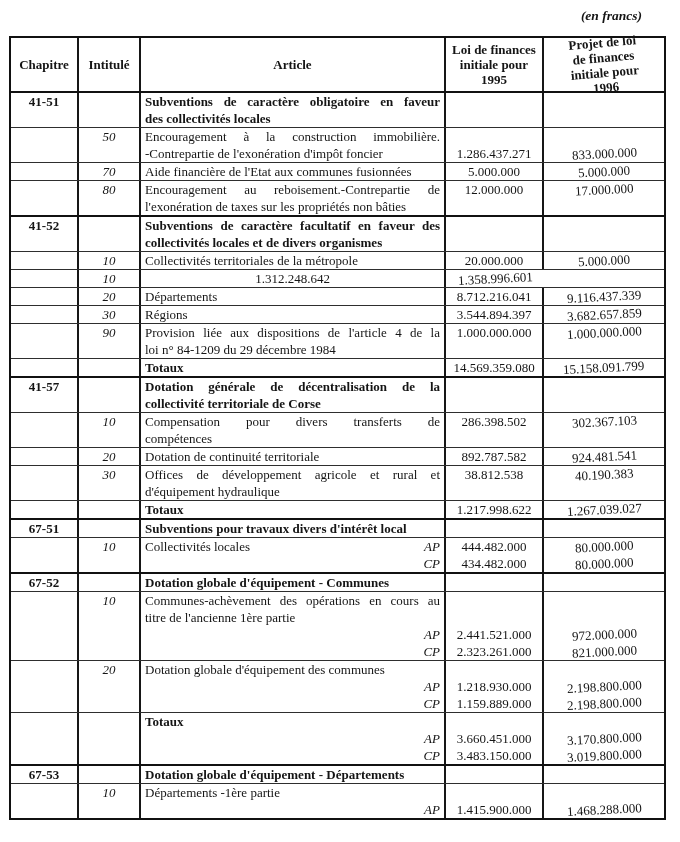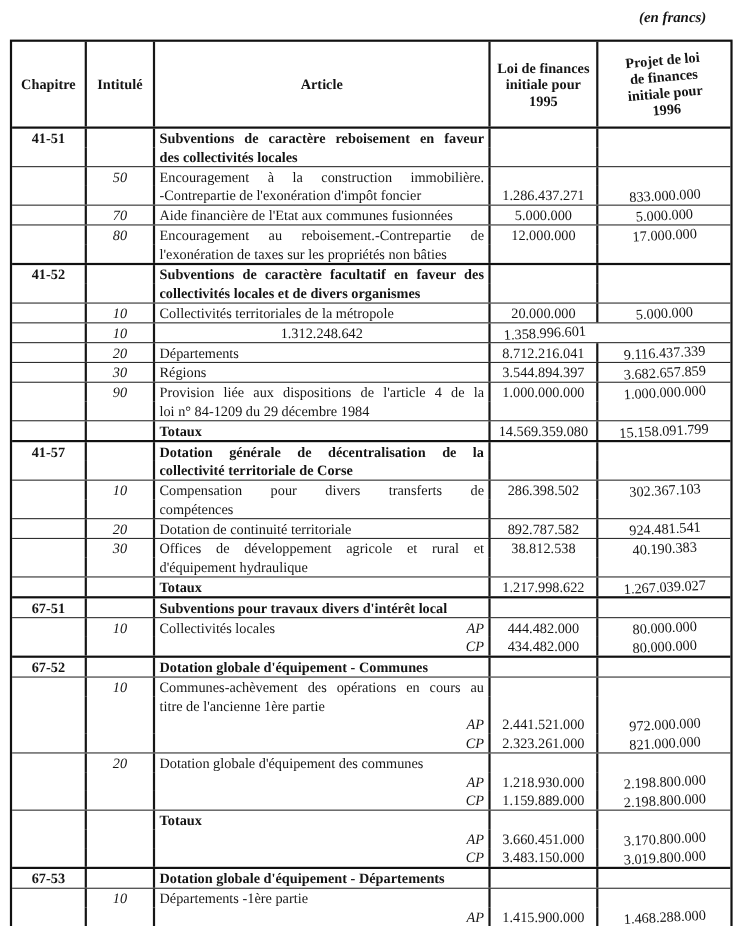--- a/index.html
+++ b/index.html
@@ -18,21 +18,21 @@
     position:absolute;top:36px;left:9px;width:653px;
     border:2px solid #111;background:#fff;
   }
   .thead{
     display:grid;grid-template-columns:68px 62px 305px 98px 1fr;
     border-bottom:2px solid #111;
   }
   .thead .hcell{
     display:flex;align-items:center;justify-content:center;
     text-align:center;font-weight:bold;font-size:13px;line-height:15px;
-    height:77px;white-space:pre-line;padding:0 2px;
+    height:53px;white-space:pre-line;padding:0 2px;
   }
   .hcell:not(:last-child){border-right:2px solid #161616;}
   .hcell .tilt{display:inline-block;transform:rotate(-5deg);}
   .trow{
     display:grid;grid-template-columns:68px 62px 305px 98px 1fr;
     border-top:1px solid #2e2e2e;
   }
   .trow.cont{border-top:none;}
   .trow.chap{border-top:2px solid #111;}
   .trow:first-child{border-top:none;}
@@ -68,21 +68,21 @@
 1995</div>
       <div class="hcell"><span class="tilt">Projet de loi
 de finances
 initiale pour
 1996</span></div>
     </div>
     <div id="tbody">
         <div class="trow bold chap">
           <div class="cell c-cell">41-51</div>
           <div class="cell a-cell"></div>
-          <div class="cell t-cell j">Subventions de caractère reboisement en faveur</div>
+          <div class="cell t-cell j">Subventions de caractère obligatoire en faveur</div>
           <div class="cell v-cell"></div>
           <div class="cell v-cell v2-cell"></div>
         </div>
         <div class="trow cont bold">
           <div class="cell c-cell"></div>
           <div class="cell a-cell"></div>
           <div class="cell t-cell">des collectivités locales</div>
           <div class="cell v-cell"></div>
           <div class="cell v-cell v2-cell"></div>
         </div>

